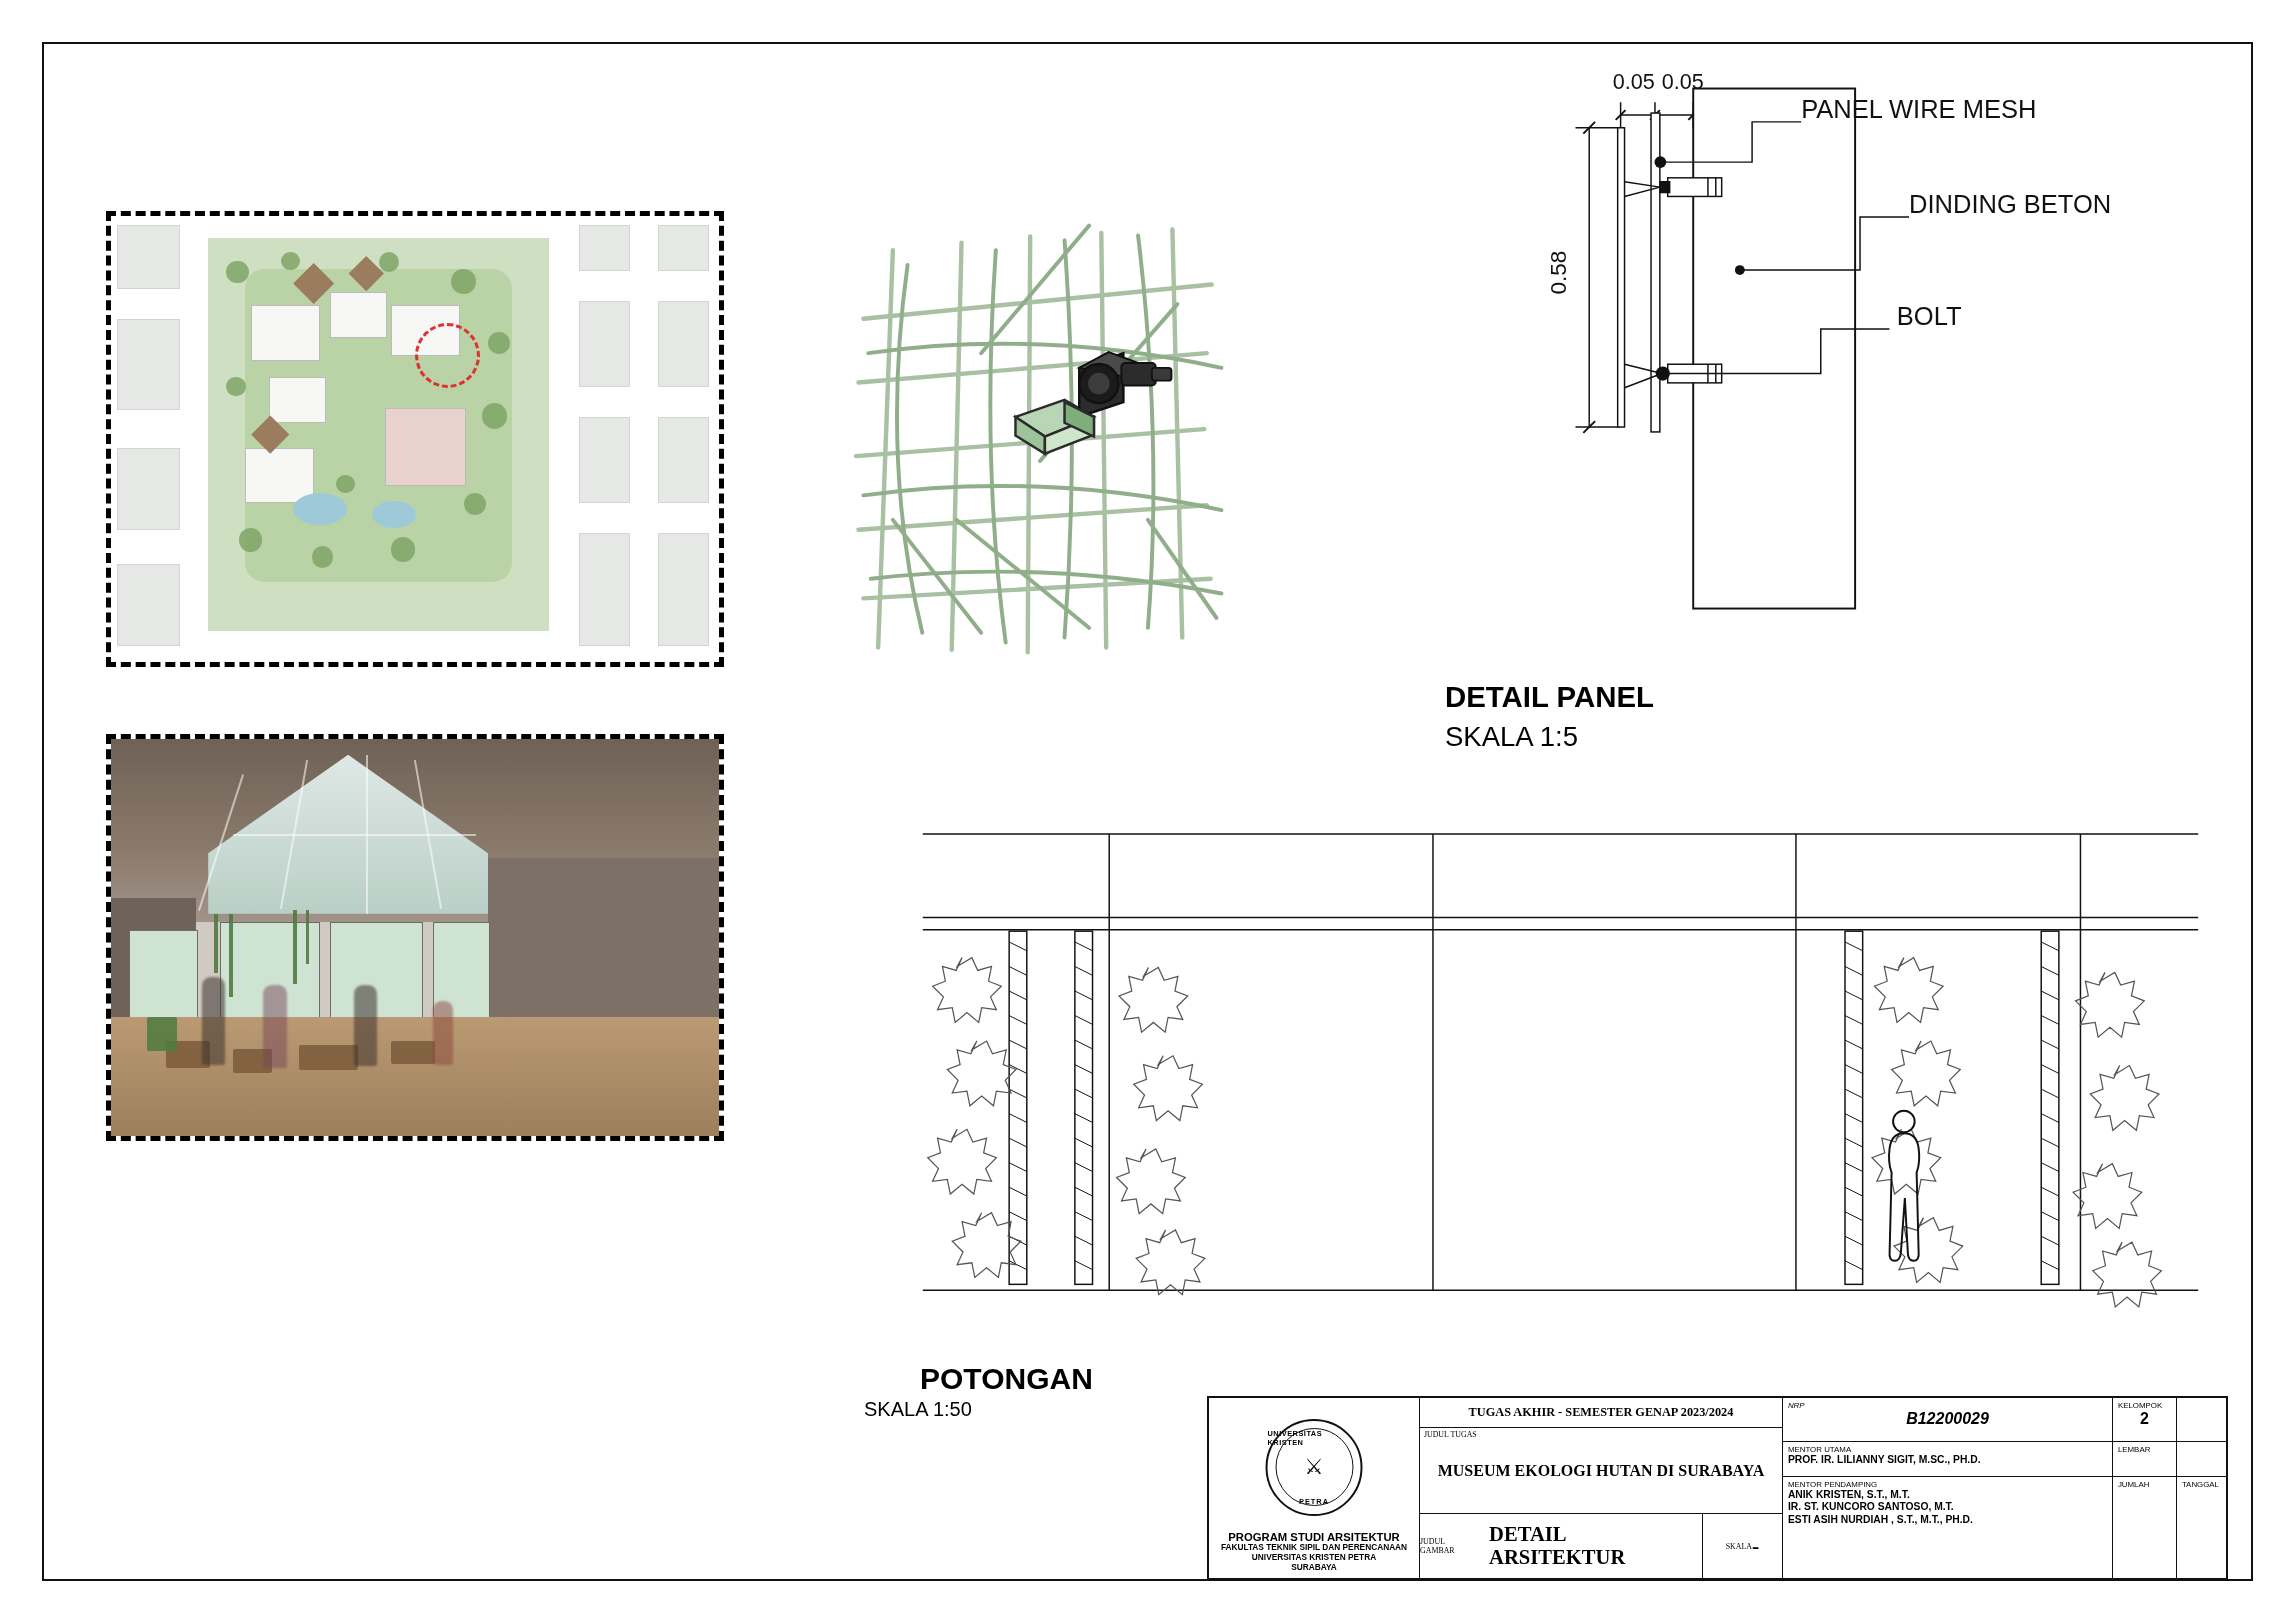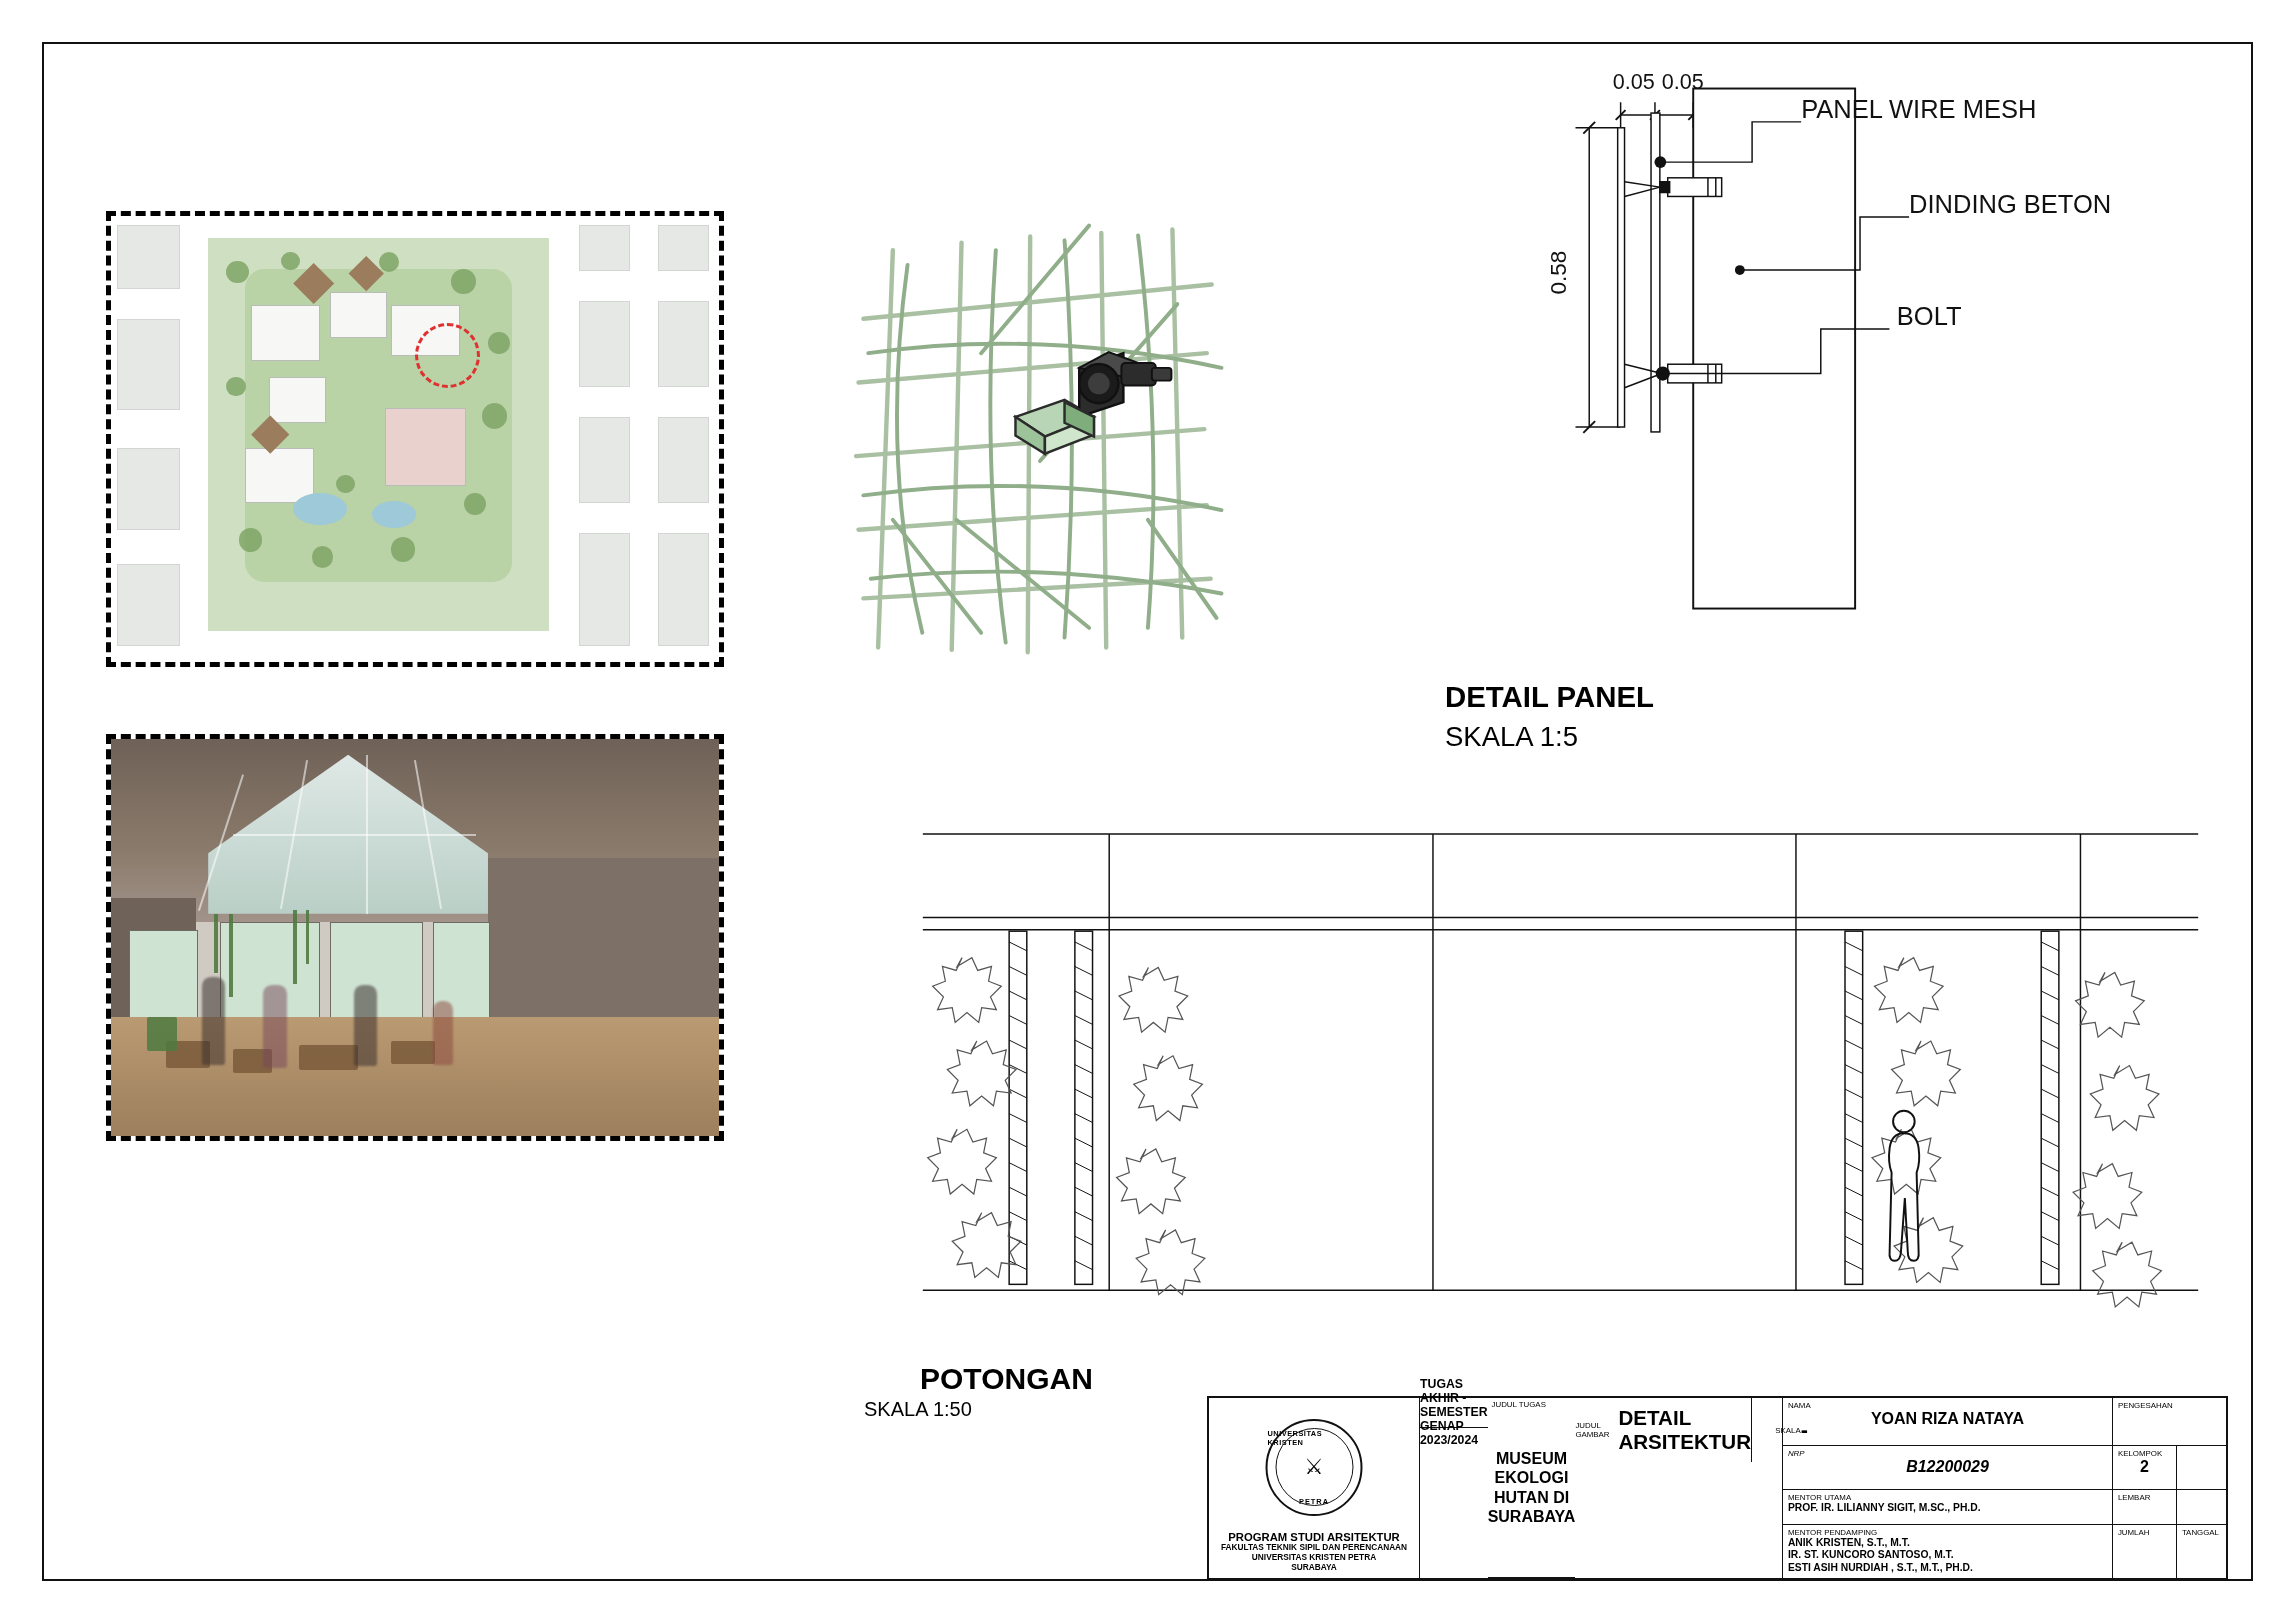--- a/index.html
+++ b/index.html
@@ -56,21 +56,21 @@
   
   .tblock{position:absolute;left:1207px;top:1396px;width:1021px;height:184px;border:2px solid #111;box-sizing:border-box;display:flex;background:#fff;}
   .tb-logo{width:211px;border-right:1.5px solid #111;display:flex;flex-direction:column;align-items:center;justify-content:flex-end;padding-bottom:4.9px;box-sizing:border-box;position:relative;}
   .logo-seal{position:absolute;top:20.6px;left:50%;transform:translateX(-50%);width:93px;height:93px;border-radius:50%;border:2px solid #111;display:flex;align-items:center;justify-content:center;flex-direction:column;}
   .logo-seal .ring{position:absolute;width:76px;height:76px;border-radius:50%;border:1.5px solid #111;}
   .logo-top{font-size:7.4px;font-weight:bold;letter-spacing:0.5px;position:absolute;top:8.8px;}
   .logo-bot{font-size:7.4px;font-weight:bold;position:absolute;bottom:7.9px;letter-spacing:1px;}
   .logo-mid{font-size:21.6px;line-height:1;}
   .tb-logo .l1{font-size:11.3px;font-weight:bold;}
   .tb-logo .l2{font-size:8.3px;font-weight:bold;line-height:1.2;text-align:center;}
-  .tb-mid{width:363px;border-right:1.5px solid #111;display:flex;flex-direction:row;box-sizing:border-box;}
+  .tb-mid{width:363px;border-right:1.5px solid #111;display:flex;flex-direction:column;box-sizing:border-box;font-family:Liberation Serif, serif;}
   .tb-mid .r1{height:28.5px;border-bottom:1.5px solid #111;display:flex;align-items:center;justify-content:center;font-size:12.3px;font-weight:bold;}
   .tb-mid .r2{flex:1;border-bottom:1.5px solid #111;display:flex;flex-direction:column;justify-content:center;position:relative;}
   .tb-mid .r2 .lbl{position:absolute;left:3.9px;top:2px;font-size:7.9px;}
   .tb-mid .r2 .val{text-align:center;font-size:16px;font-weight:bold;line-height:1.2;}
   .tb-mid .r3{height:64px;display:flex;justify-content:space-between;}
   .tb-mid .r3 .c1{flex:1;border-right:1.5px solid #111;position:relative;display:flex;align-items:center;}
   .tb-mid .r3 .c1 .val{font-size:20.6px;font-weight:bold;padding-left:8.8px;}
   .tb-mid .r3 .c2{width:79px;position:relative;display:flex;align-items:center;justify-content:center;}
   .tb-mid .r3 .c2 .val{font-size:21.6px;font-weight:bold;}
   .tb-right{flex:1;display:flex;flex-direction:column;box-sizing:border-box;}
@@ -466,30 +466,20 @@
           <span class="val">DETAIL ARSITEKTUR</span>
         </div>
         <div class="c2">
           <span class="lbl">SKALA</span>
           <span class="val">-</span>
         </div>
       </div>
     </div>
 
     <div class="tb-right">
-      <div class="tbr-row" style="height:47px;">
-        <div class="tbr-cell bdr" style="flex:1;">
-          <span class="lbl">NAMA</span>
-          <span class="val">YOAN RIZA NATAYA</span>
-        </div>
-        <div class="tbr-cell" style="width:113px;">
-          <span class="lbl">PENGESAHAN</span>
-          <span class="val"></span>
-        </div>
-      </div>
 
       <div class="tbr-row" style="height:43px;">
         <div class="tbr-cell bdr" style="flex:1;font-style:italic;">
           <span class="lbl">NRP</span>
           <span class="val">B12200029</span>
         </div>
         <div class="tbr-cell bdr" style="width:64px;">
           <span class="lbl">KELOMPOK</span>
           <span class="val">2</span>
         </div>

